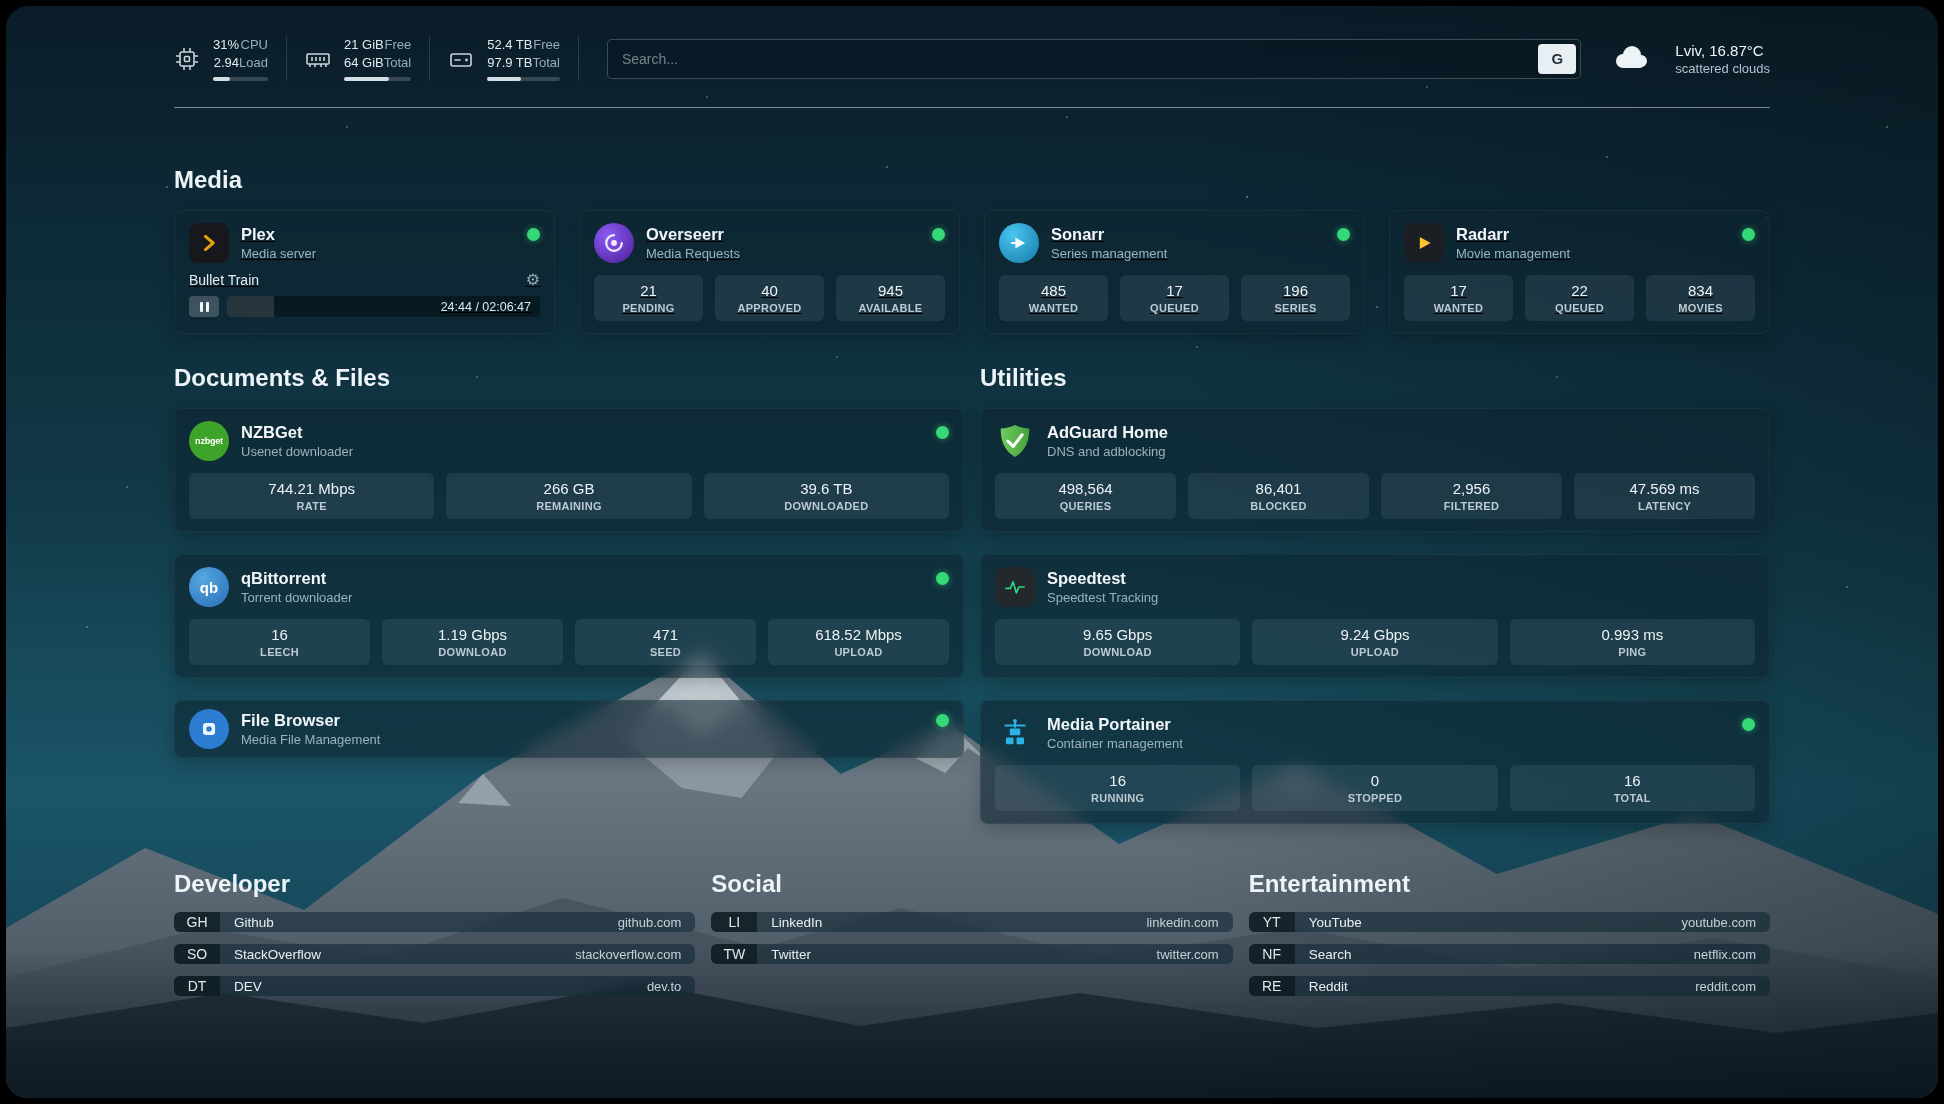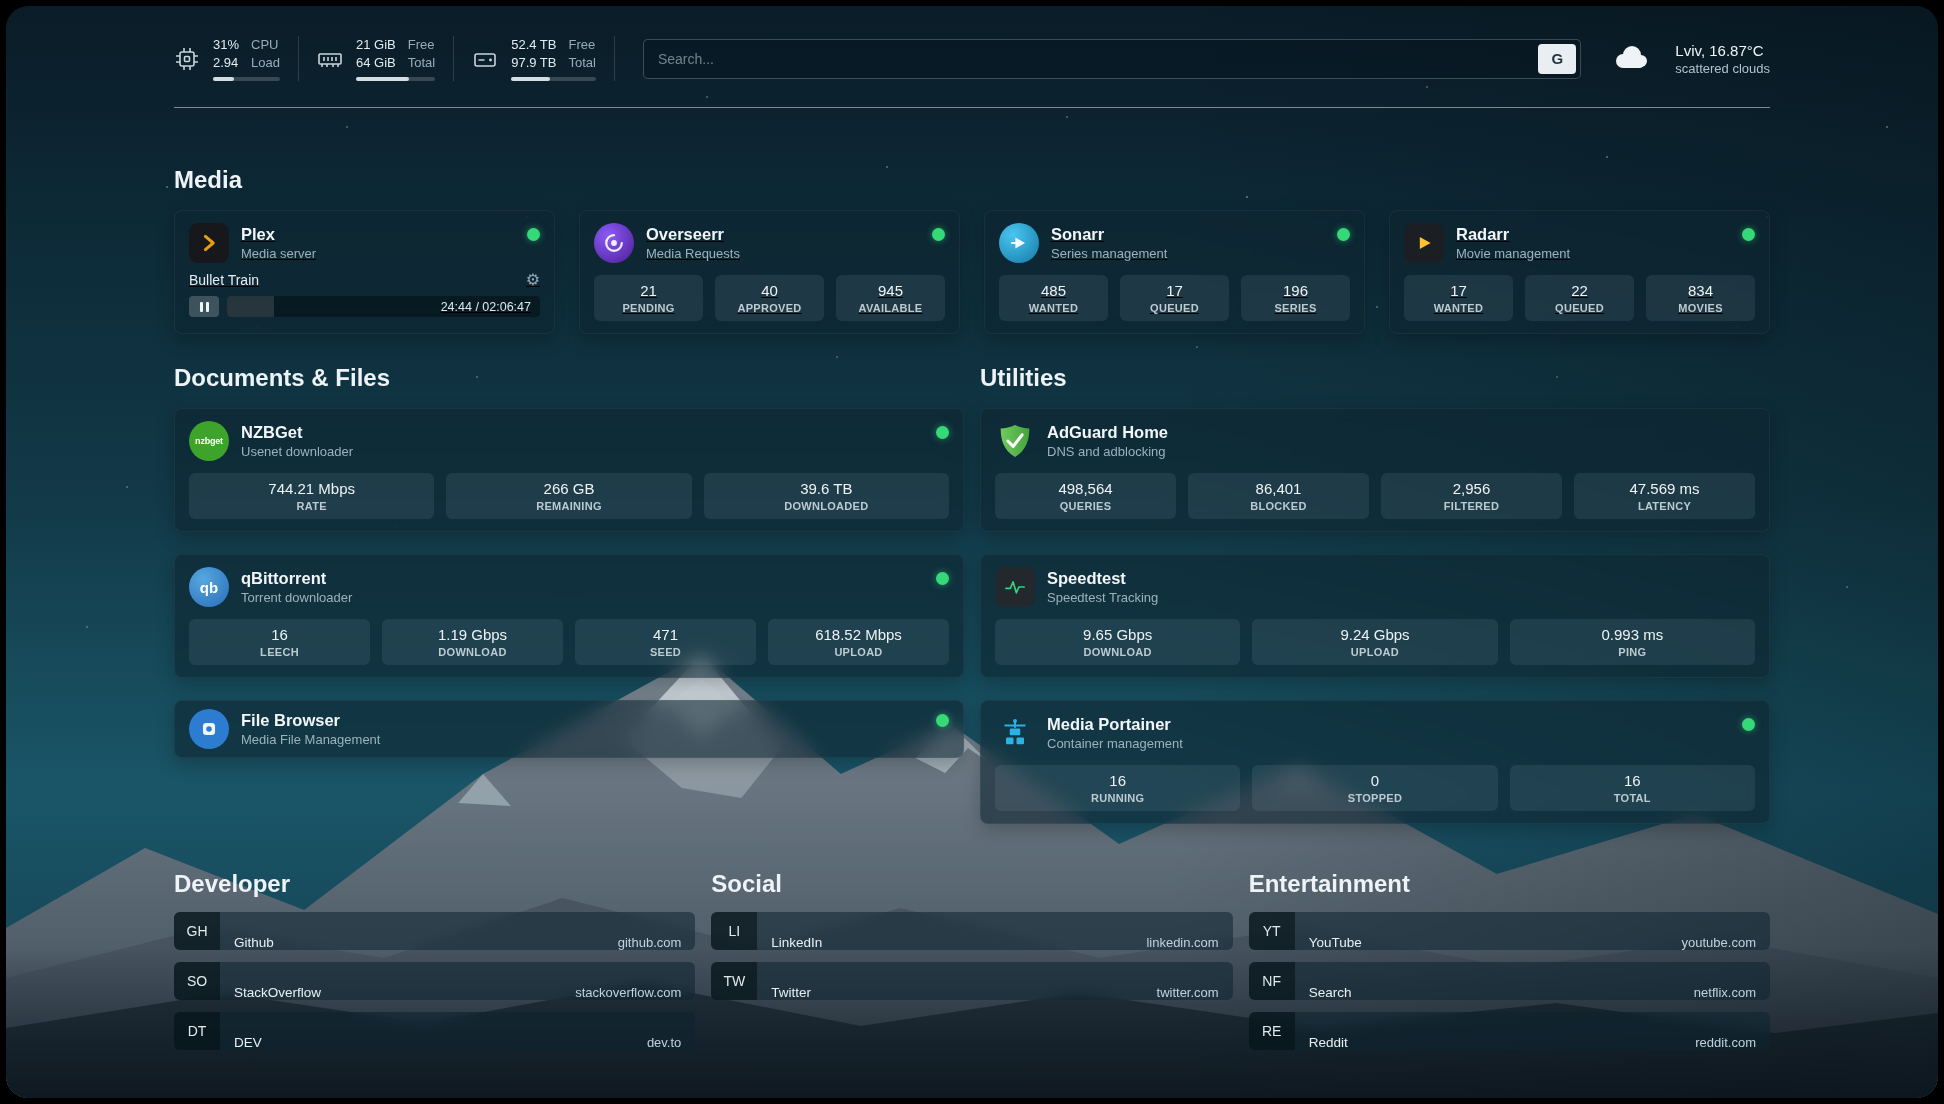--- a/index.html
+++ b/index.html
@@ -31,21 +31,21 @@
     394px 735px 0 rgba(255,255,255,.8),1840px 580px 0 rgba(255,255,255,.3);}
   
   .topbar{position:relative;z-index:2;display:flex;align-items:center;
     padding:30px 168px 26px;box-sizing:border-box;}
   .topbar-divider{position:relative;z-index:2;margin:0 168px;border-bottom:1px solid rgba(236,244,248,0.5);}
   .stat-group{display:flex;align-items:center;gap:13px;padding:0 18px;
     border-right:1px solid rgba(255,255,255,0.14);}
   .stat-group:first-child{padding-left:0;}
   .sg-icon{color:#c9d5db;display:flex;}
   .sg-body{display:flex;flex-direction:column;}
-  .sg-cols{display:flex;gap:12px;font-size:13px;line-height:1.4;}
+  .sg-cols{display:flex;font-size:13px;line-height:1.4;text-align:right;}
   .sg-vals{color:#e2ebef;}
   .sg-labs{color:#97acb7;}
   .sg-bar{margin-top:5px;width:100%;height:4px;border-radius:2px;background:rgba(255,255,255,0.18);}
   .sg-bar i{display:block;height:100%;border-radius:2px;background:#d4dde2;}
   .searchbar{flex:1;display:flex;align-items:center;margin:0 28px;height:40px;
     background:rgba(8,22,32,0.55);border:1px solid rgba(255,255,255,0.22);border-radius:5px;box-sizing:border-box;}
   .searchbar input{flex:1;background:transparent;border:none;outline:none;color:#e6edf0;
     font-size:14px;padding:0 14px;font-family:"Liberation Sans",sans-serif;}
   .searchbar input::placeholder{color:rgba(200,215,222,0.55);}
   .g-btn{width:38px;height:30px;margin-right:4px;display:flex;align-items:center;justify-content:center;
@@ -94,21 +94,21 @@
   .ic-radarr{background:#1b1e23;border-radius:9px;}
   .ic-nzbget{background:#3ea32a;border-radius:50%;color:#fff;font-size:9px;font-weight:bold;letter-spacing:-0.2px;}
   .ic-qbit{background:radial-gradient(circle at 35% 30%,#55a8e0,#2a6db8);border-radius:50%;
     color:#fff;font-size:15px;font-weight:bold;}
   .ic-fb{background:#2c7dd1;border-radius:50%;}
   .ic-speedtest{background:#22282c;border-radius:9px;}
   
   .bookmarks{margin-top:46px;padding-bottom:46px;}
   .bookmarks-grid{display:grid;grid-template-columns:repeat(3,1fr);gap:0 16px;}
   .bm-list{display:flex;flex-direction:column;gap:12px;margin-top:14px;}
-  .bm-row{height:38px;display:flex;align-items:flex-end;border-radius:6px;overflow:hidden;cursor:pointer;
+  .bm-row{height:20px;display:flex;align-items:center;border-radius:6px;overflow:hidden;cursor:pointer;
     background:rgba(13,36,48,0.55);-webkit-backdrop-filter:blur(6px);backdrop-filter:blur(6px);}
   .bm-abbr{width:46px;align-self:stretch;display:flex;align-items:center;justify-content:center;
     background:rgba(4,14,20,0.55);color:#dfe9ee;font-size:14px;flex:none;}
   .bm-name{margin-left:14px;font-size:13.5px;color:#e8f0f4;}
   .bm-url{margin-left:auto;margin-right:14px;font-size:13px;color:#c3d2da;}
 </style>
 </head>
 <body>
 
 <div class="frame">

